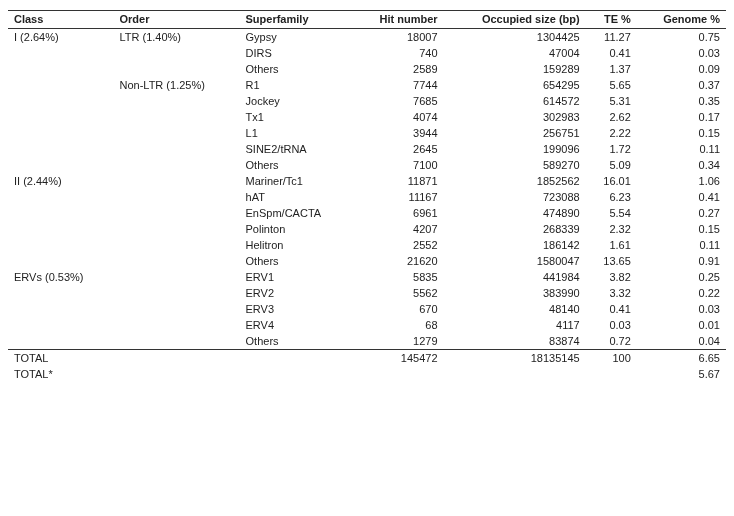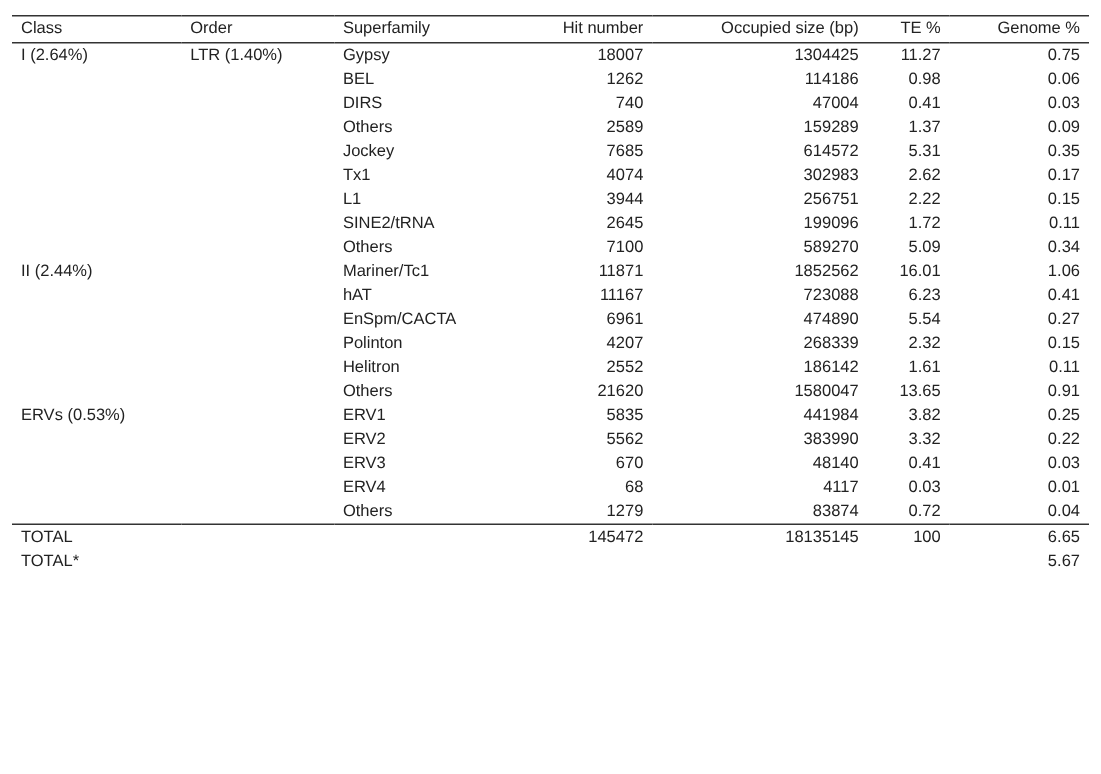--- a/index.html
+++ b/index.html
@@ -18,21 +18,21 @@
     }
     th, td {
       padding: 2px 6px;
       text-align: left;
       vertical-align: top;
       white-space: nowrap;
     }
     th {
       border-top: 1.5px solid #333;
       border-bottom: 1px solid #333;
-      font-weight: normal;
+      font-weight: bold;
       font-size: 11px;
       padding-bottom: 3px;
     }
     tr.total-row td {
       font-weight: normal;
       border-top: 1.5px solid #333;
     }
     tr.total-star-row td {
       font-weight: normal;
     }
@@ -61,46 +61,46 @@
         <td>LTR (1.40%)</td>
         <td>Gypsy</td>
         <td class="num">18007</td>
         <td class="num">1304425</td>
         <td class="num">11.27</td>
         <td class="num">0.75</td>
       </tr>
       <tr>
         <td></td>
         <td></td>
-        <td>BEL</td>
-        <td class="num">1262</td>
-        <td class="num">114186</td>
-        <td class="num">0.98</td>
-        <td class="num">0.06</td>
-      </tr>
-      <tr>
-        <td></td>
-        <td></td>
         <td>DIRS</td>
         <td class="num">740</td>
         <td class="num">47004</td>
         <td class="num">0.41</td>
         <td class="num">0.03</td>
       </tr>
       <tr>
         <td></td>
         <td></td>
         <td>Others</td>
         <td class="num">2589</td>
         <td class="num">159289</td>
         <td class="num">1.37</td>
         <td class="num">0.09</td>
       </tr>
       <tr>
         <td></td>
+        <td>Non-LTR (1.25%)</td>
+        <td>R1</td>
+        <td class="num">7744</td>
+        <td class="num">654295</td>
+        <td class="num">5.65</td>
+        <td class="num">0.37</td>
+      </tr>
+      <tr>
+        <td></td>
         <td></td>
         <td>Jockey</td>
         <td class="num">7685</td>
         <td class="num">614572</td>
         <td class="num">5.31</td>
         <td class="num">0.35</td>
       </tr>
       <tr>
         <td></td>
         <td></td>

